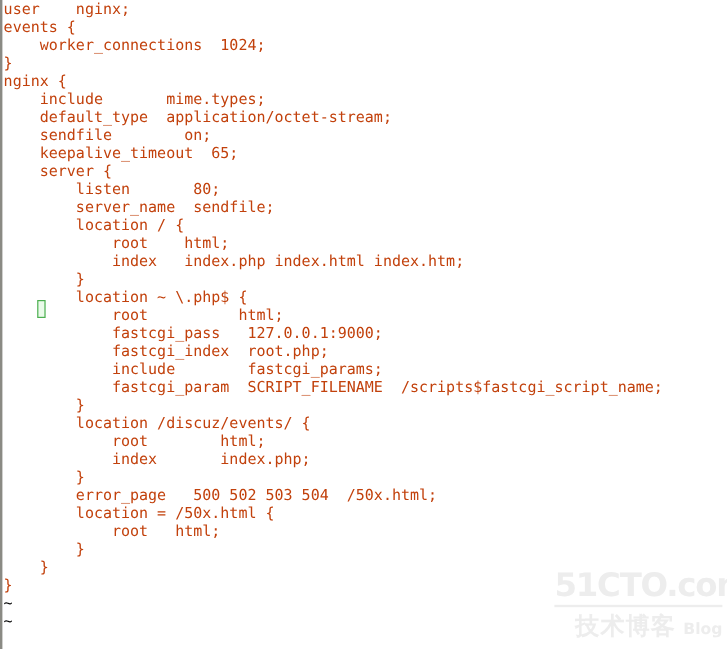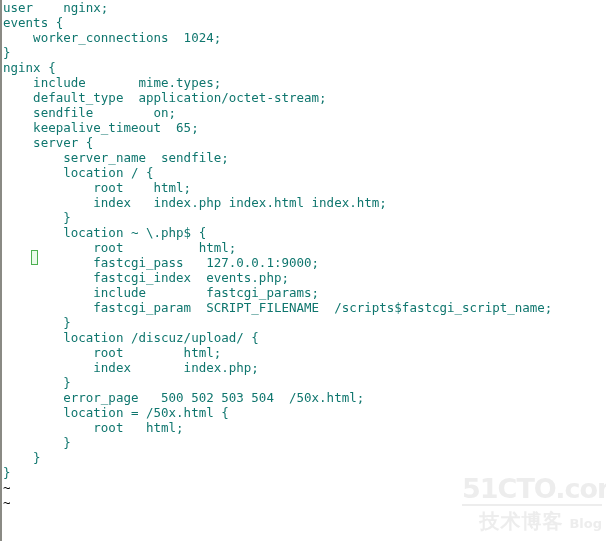--- a/index.html
+++ b/index.html
@@ -30,21 +30,21 @@
     top: 0px;
     width: 606px;
     height: 541px;
     z-index: 3;
   }
   .line {
     position: relative;
     height: 15px;
     line-height: 15px;
     font-size: 12.5px;
-    color: #0f766e;
+    color: #c2410c;
     white-space: pre;
     letter-spacing: 0px;
     padding-left: 3px;
   }
   .tilde {
     color: #000000;
   }
   
   #cursor-block {
     position: absolute;
@@ -123,33 +123,34 @@
     <div class="line">user    nginx;</div>
     <div class="line">events {</div>
     <div class="line">    worker_connections  1024;</div>
     <div class="line">}</div>
     <div class="line">nginx {</div>
     <div class="line">    include       mime.types;</div>
     <div class="line">    default_type  application/octet-stream;</div>
     <div class="line">    sendfile        on;</div>
     <div class="line">    keepalive_timeout  65;</div>
     <div class="line">    server {</div>
+    <div class="line">        listen       80;</div>
     <div class="line">        server_name  sendfile;</div>
     <div class="line">        location / {</div>
     <div class="line">            root    html;</div>
     <div class="line">            index   index.php index.html index.htm;</div>
     <div class="line">        }</div>
     <div class="line">        location ~ \.php$ {</div>
     <div class="line">            root          html;</div>
     <div class="line">            fastcgi_pass   127.0.0.1:9000;</div>
-    <div class="line">            fastcgi_index  events.php;</div>
+    <div class="line">            fastcgi_index  root.php;</div>
     <div class="line">            include        fastcgi_params;</div>
     <div class="line">            fastcgi_param  SCRIPT_FILENAME  /scripts$fastcgi_script_name;</div>
     <div class="line">        }</div>
-    <div class="line">        location /discuz/upload/ {</div>
+    <div class="line">        location /discuz/events/ {</div>
     <div class="line">            root        html;</div>
     <div class="line">            index       index.php;</div>
     <div class="line">        }</div>
     <div class="line">        error_page   500 502 503 504  /50x.html;</div>
     <div class="line">        location = /50x.html {</div>
     <div class="line">            root   html;</div>
     <div class="line">        }</div>
     <div class="line">    }</div>
     <div class="line">}</div>
     <div class="line tilde">~</div>

